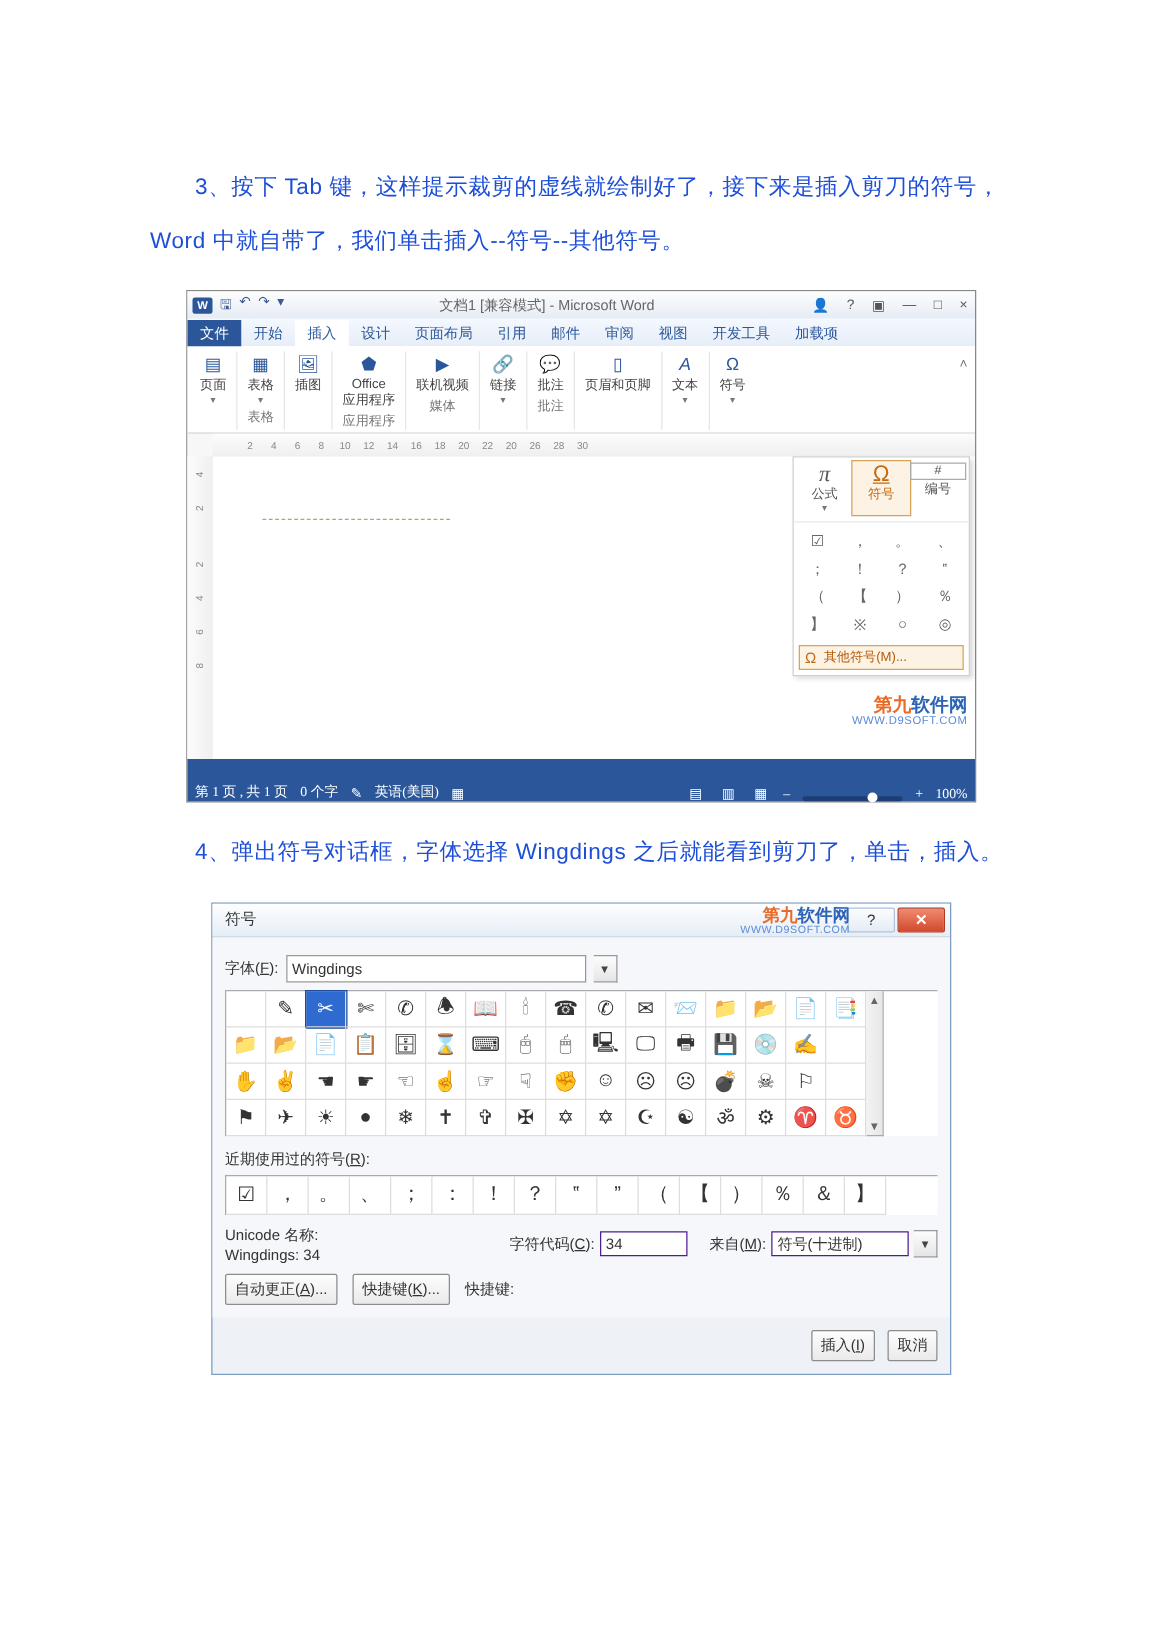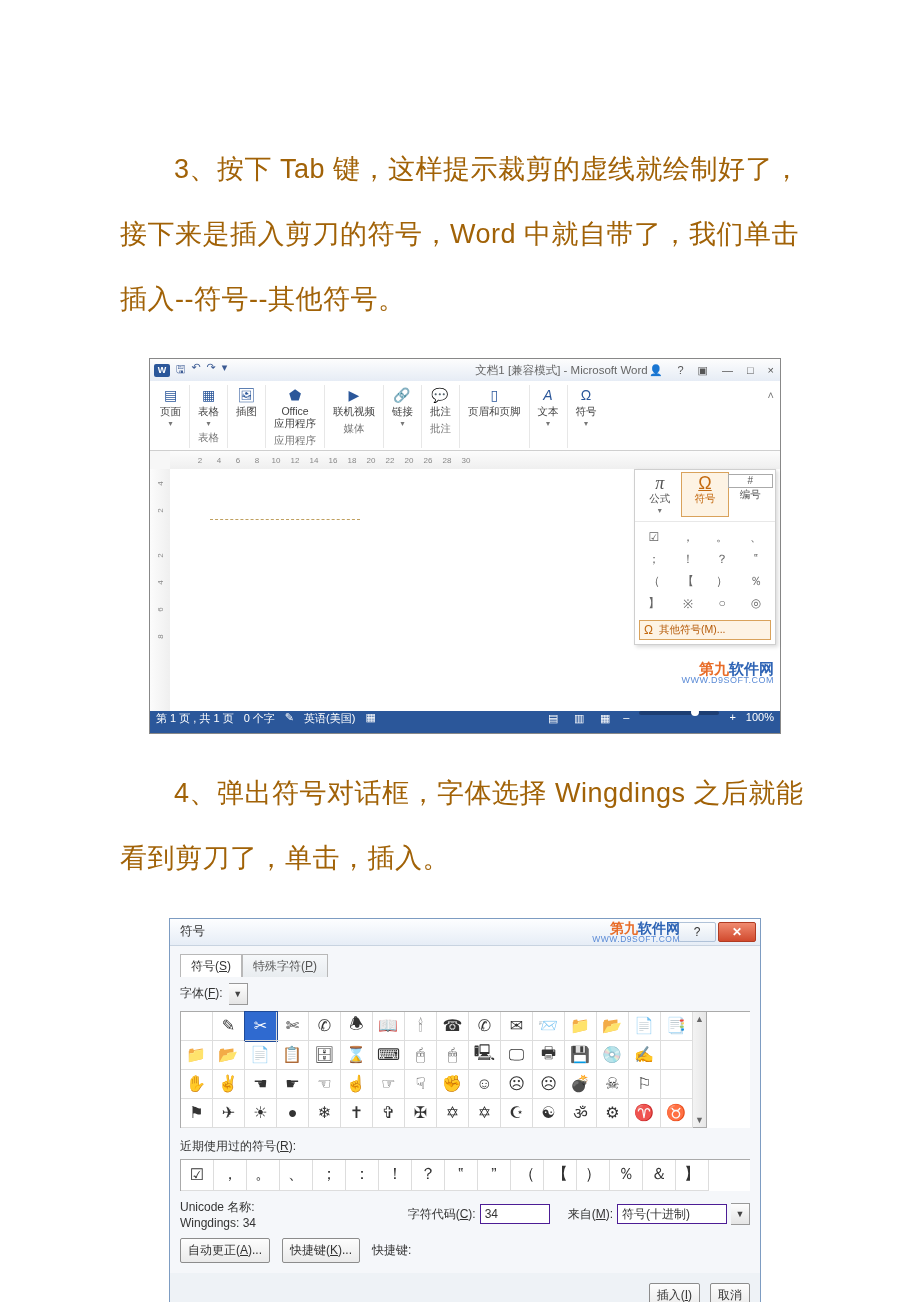--- a/index.html
+++ b/index.html
@@ -6,24 +6,24 @@
     margin: 0;
     padding: 0;
     background: #fff;
     font-family: "SimSun", "Microsoft YaHei", Arial, sans-serif;
     width: 920px;
   }
   .page {
     padding: 110px 110px 20px 120px;
   }
   .para {
-    font-size: 27px;
+    font-size: 18px;
     line-height: 2.4;
     text-indent: 2em;
-    color: #a16207;
+    color: #1d4ed8;
     letter-spacing: 0.5px;
   }
   .fig {
     display: block;
     margin: 4px auto;
   }
 
   
   .wordwin {
     width: 630px;
@@ -42,21 +42,21 @@
     padding: 0 4px;
   }
   .ww-logo {
     width: 16px; height: 13px; background: #2b579a; color:#fff;
     font-size: 9px; font-weight: bold;
     display:flex;align-items:center;justify-content:center;
     border-radius:2px;
   }
   .ww-qat { display:flex; gap:6px; margin-left:6px; color:#3b5a93;}
   .ww-qat span { cursor:default; }
-  .ww-title { flex:1; text-align:right; color:#666; font-size:11.5px;}
+  .ww-title { flex:1; text-align:center; color:#666; font-size:11.5px;}
   .ww-winbtns { display:flex; gap:10px; color:#555;}
   .ww-winbtns span { padding:0 2px; }
 
   .ww-tabs {
     display:flex;
     background: linear-gradient(#f4f8ff,#e6eef8);
     height: 22px;
     align-items:center;
   }
   .ww-tab {
@@ -176,26 +176,27 @@
     display:flex; align-items:center; gap:6px;
     border:1px solid #d9a25b;
     background:#fdf3e4;
     color:#b55a08;
     margin:2px 4px 4px 4px;
     padding:2px 4px;
   }
   .ww-pop-more .om { color:#c46a10; font-size:12px;}
 
   .ww-status {
-    display:flex; align-items:flex-start;
+    display:flex; align-items:flex-end;
     background:#2b579a; color:#fff;
-    height:22px;
+    height:34px;
     font-size:11px;
     padding:0 6px;
     gap:10px;
+    font-family:Liberation Serif, serif;
   }
   .ww-status .spacer { flex:1; }
   .ww-status .viewbtn {
     width:16px;height:14px;
     display:flex;align-items:center;justify-content:center;
   }
   .ww-slider {
     width:80px;height:4px;background:#1d3e73;
     position:relative;border-radius:2px;
   }
@@ -346,20 +347,33 @@
       <div class="ww-winbtns">
         <span>👤</span>
         <span>?</span>
         <span>▣</span>
         <span>—</span>
         <span>□</span>
         <span>×</span>
       </div>
     </div>
 
+    <div class="ww-tabs">
+      <div class="ww-tab ww-tab-file">文件</div>
+      <div class="ww-tab">开始</div>
+      <div class="ww-tab ww-tab-active">插入</div>
+      <div class="ww-tab">设计</div>
+      <div class="ww-tab">页面布局</div>
+      <div class="ww-tab">引用</div>
+      <div class="ww-tab">邮件</div>
+      <div class="ww-tab">审阅</div>
+      <div class="ww-tab">视图</div>
+      <div class="ww-tab">开发工具</div>
+      <div class="ww-tab">加载项</div>
+    </div>
 
     <div class="ww-ribbon">
       <div class="ww-group">
         <div class="stack">
           <div class="ic">▤</div>
           <div>页面</div>
           <div class="caret">▾</div>
         </div>
       </div>
       <div class="ww-group">
@@ -531,27 +545,26 @@
         <div class="t1"><span>第九</span><span class="b">软件网</span></div>
         <div class="t2">WWW.D9SOFT.COM</div>
       </div>
       <div class="sd-btns">
         <div class="sd-help">?</div>
         <div class="sd-close">✕</div>
       </div>
     </div>
 
     <div class="sd-body">
-      <div class="sd-tabs">
-        <div class="sd-tab">符号(<span class="u">S</span>)</div>
-        <div class="sd-tab inact">特殊字符(<span class="u">P</span>)</div>
-      </div>
 
       <div class="sd-row">
         <span class="sd-label">字体(<span class="u">F</span>):</span>
+        <div class="sd-select font">
+          <span>Wingdings</span>
+        </div>
         <div class="sd-dd">▼</div>
       </div>
 
       <div class="sd-grid" id="sd-main-grid">
           <div class="sd-cell"></div>
           <div class="sd-cell">✎</div>
           <div class="sd-cell sel">✂</div>
           <div class="sd-cell">✄</div>
           <div class="sd-cell">✆</div>
           <div class="sd-cell">🕭</div>

